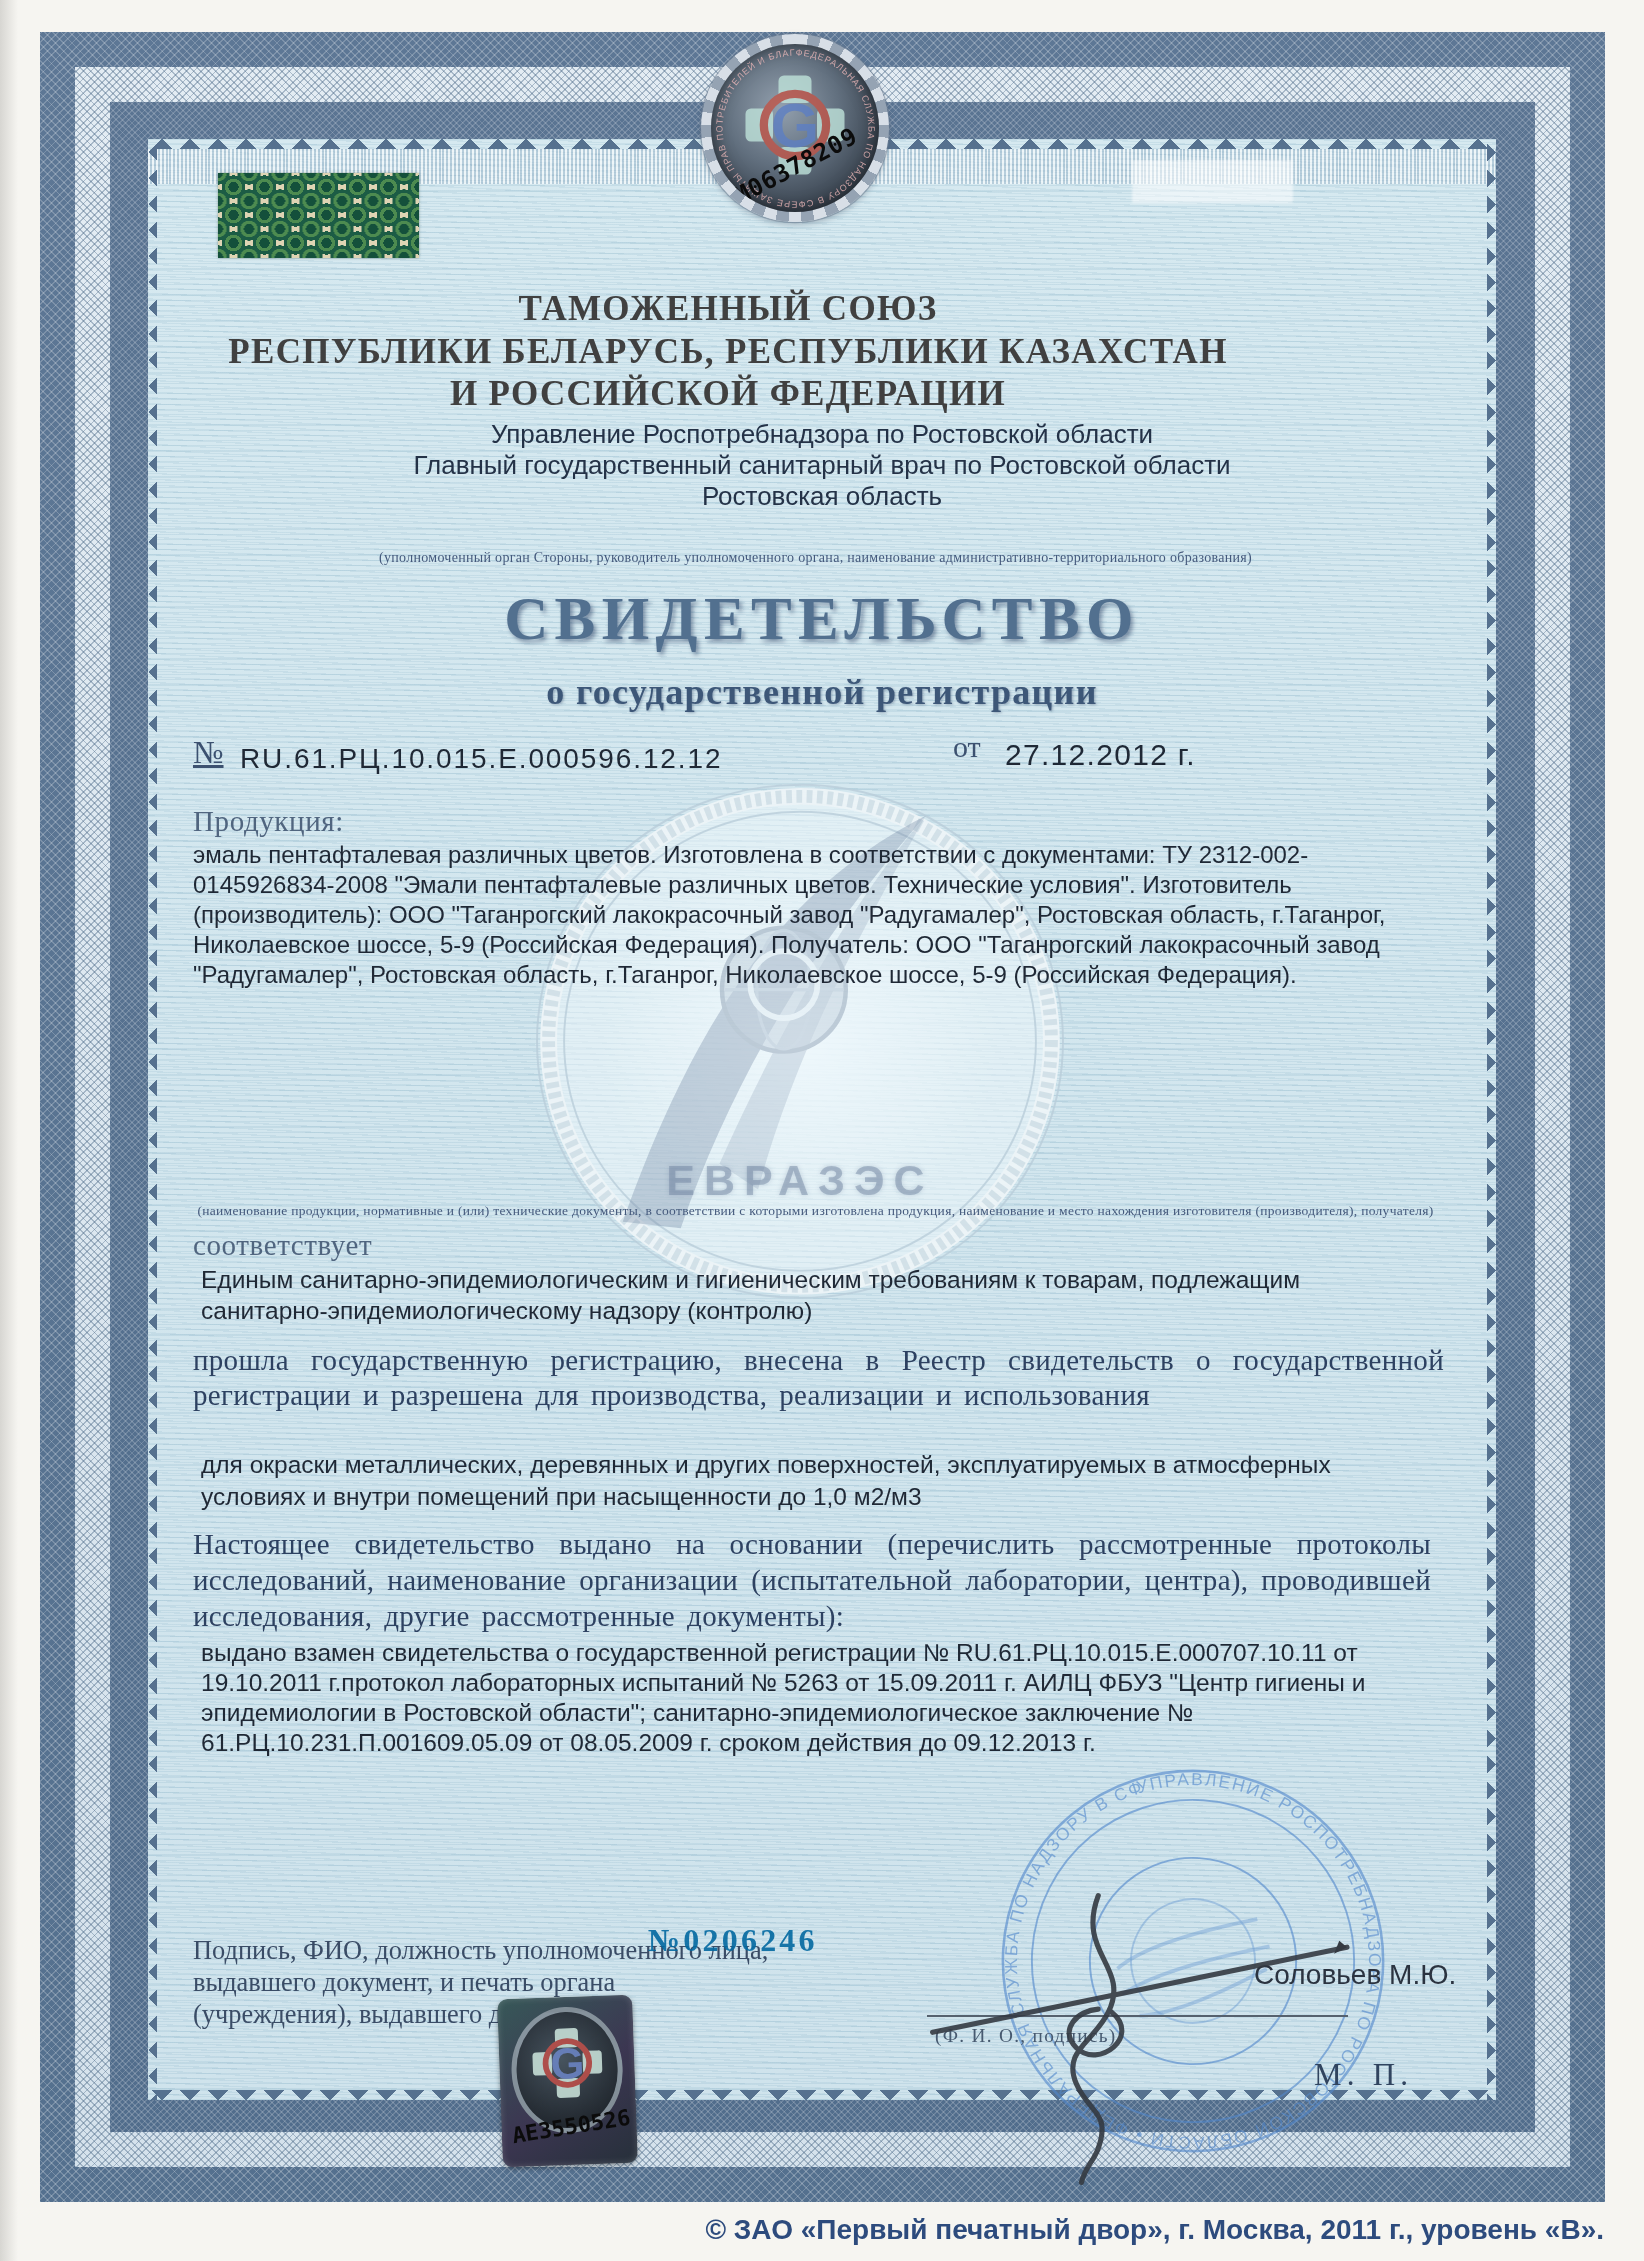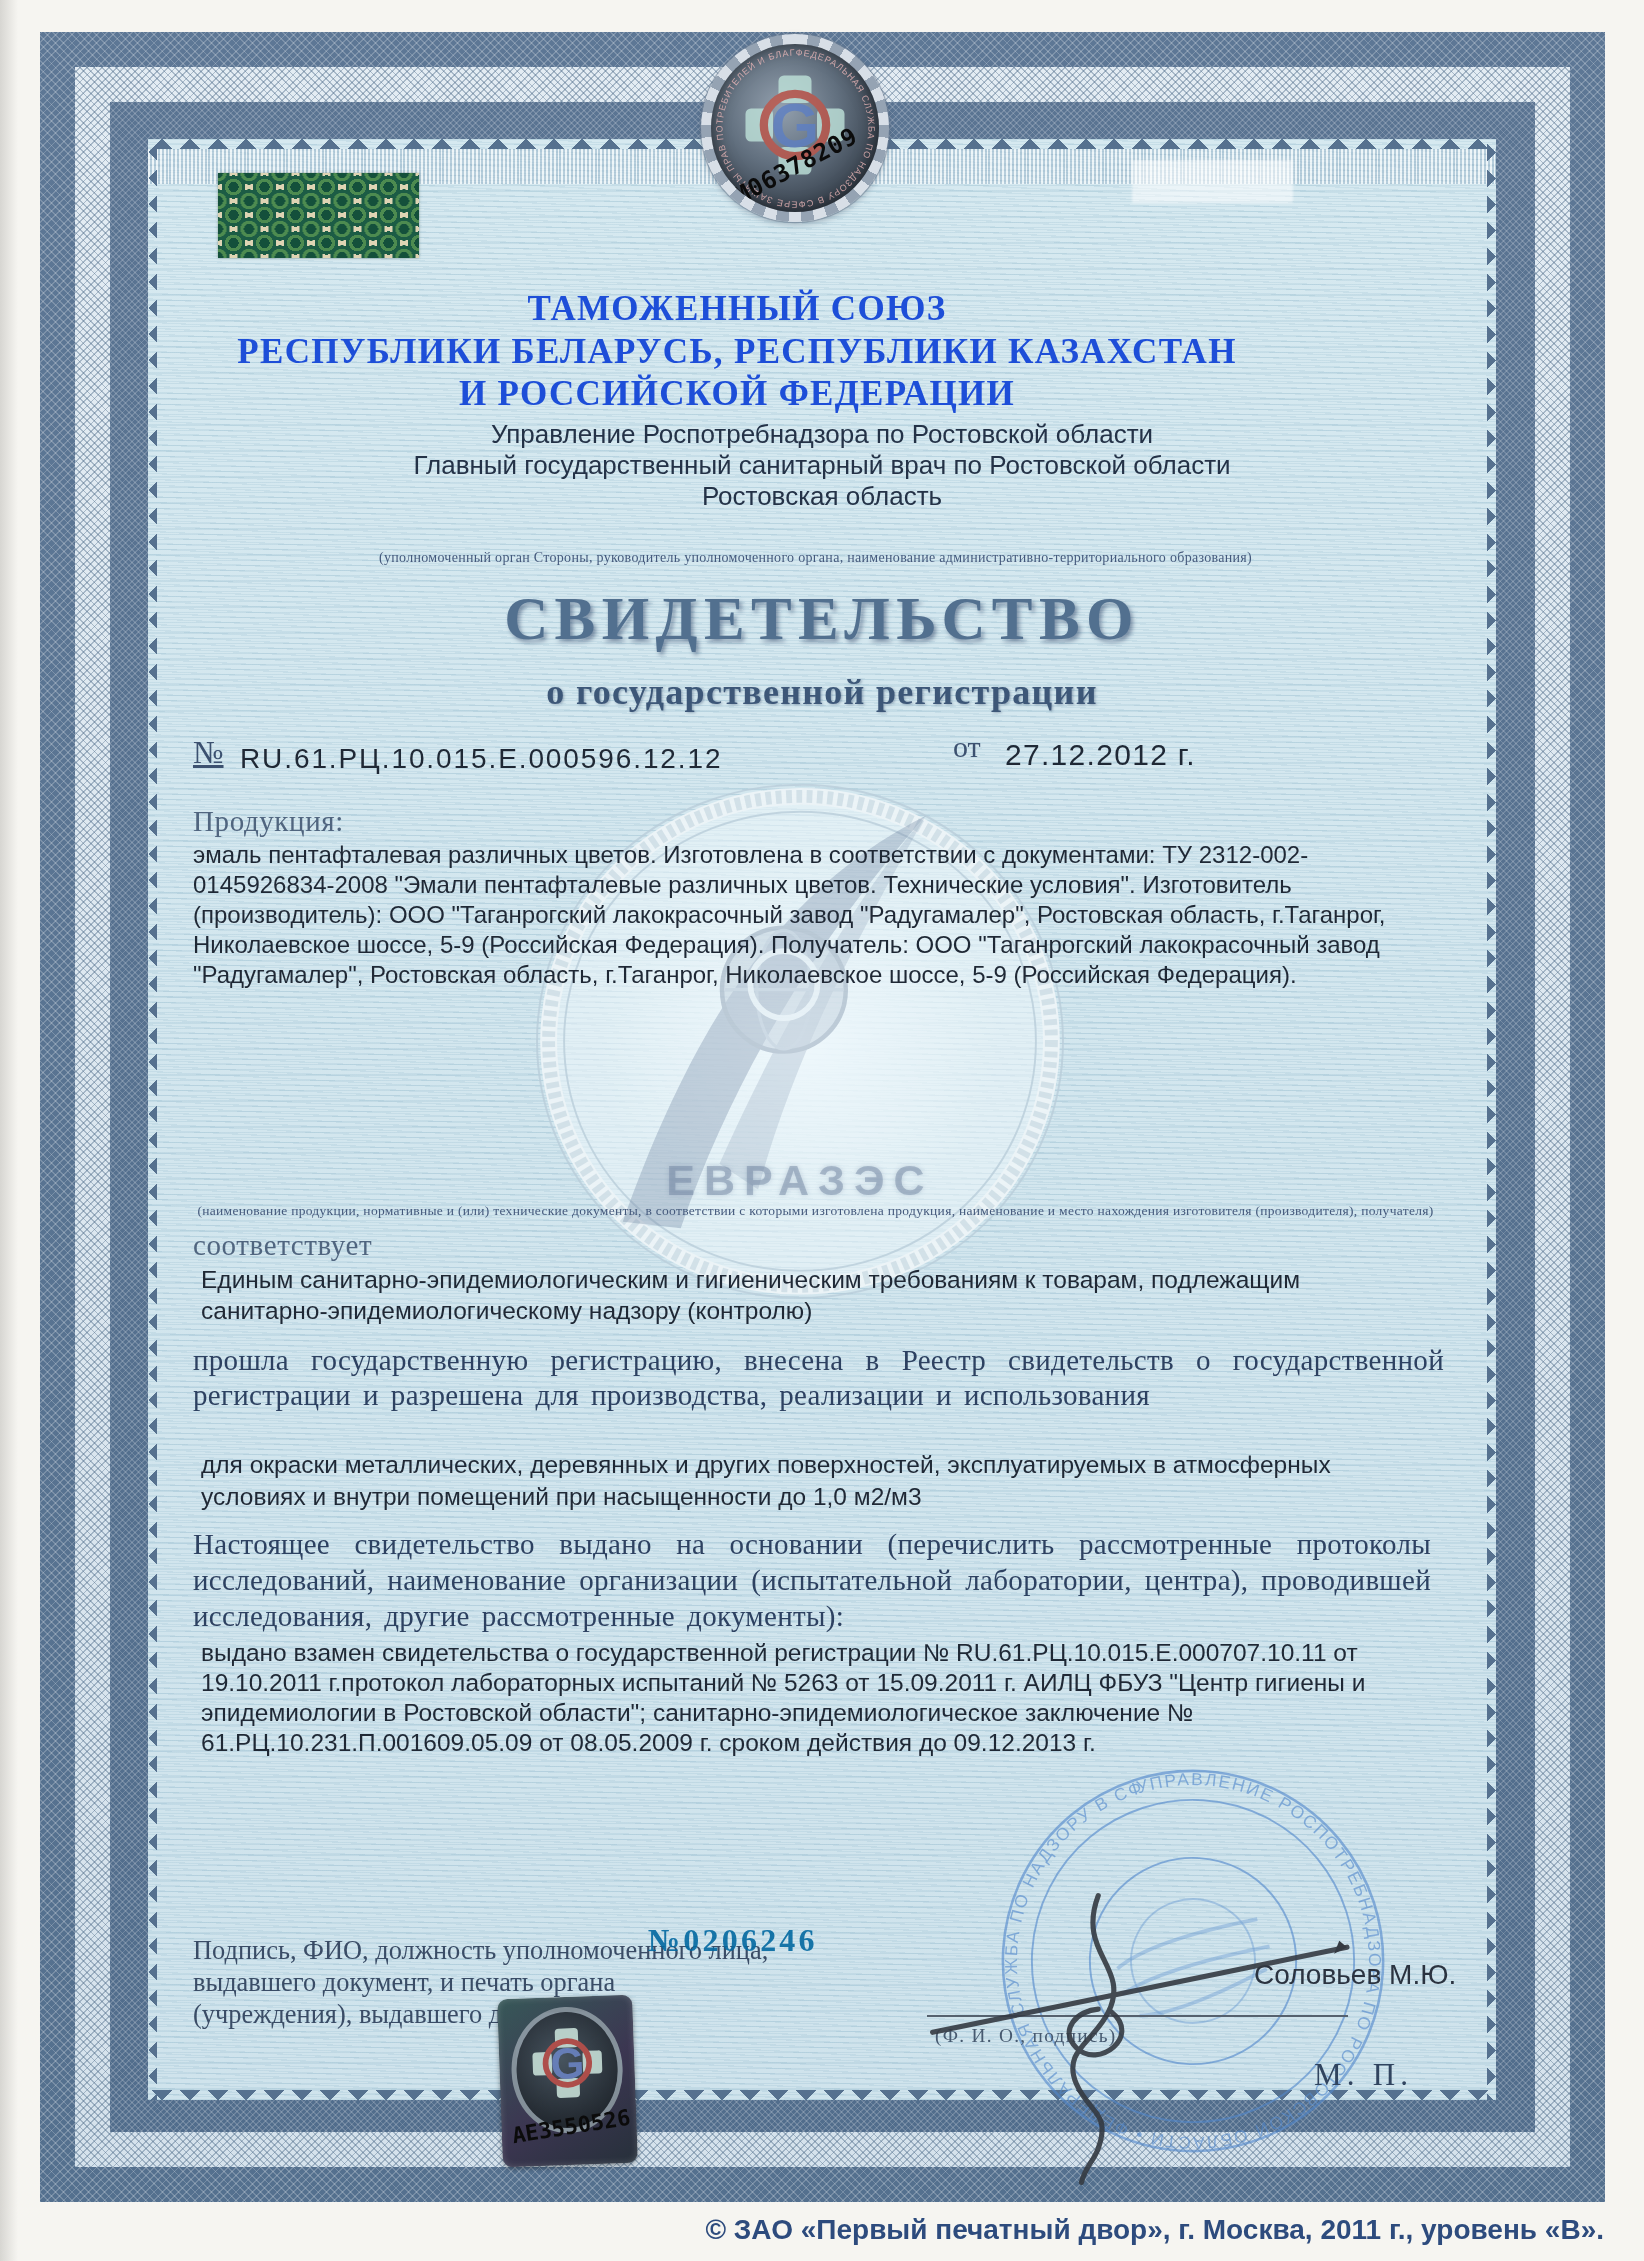--- a/index.html
+++ b/index.html
@@ -65,22 +65,22 @@
         background:linear-gradient(145deg,rgba(95,190,175,.30),rgba(115,80,160,.28) 55%,rgba(40,60,80,.25)),#262c33;
         box-shadow:0 1.9px 5.8px rgba(0,0,0,.4),inset 0 0 7.7px rgba(255,255,255,.18);}
   .sticker-oval{position:absolute;left:11.6px;top:10.3px;right:11.6px;bottom:32px;border-radius:50%;
         border:5.8px solid rgba(210,226,236,.55);
         background:radial-gradient(circle at 45% 40%,#47545f,#20262d 78%);}
   .sticker-num{position:absolute;left:10.3px;bottom:26px;transform:rotate(-7deg);
         font-family:"DejaVu Sans Mono",monospace;font-weight:bold;font-size:22px;color:#0b0b0b;}
   .g-emblem{position:absolute;left:50%;top:44%;transform:translate(-50%,-50%);}
   
   .abs{position:absolute;}
-  .hdr{left:148px;width:1160px;text-align:center;font-weight:bold;color:#1d4ed8;
-        font-size:35px;letter-spacing:1.3px;padding-left:9px;}
+  .hdr{left:148px;width:1160px;text-align:center;font-weight:bold;color:#404040;
+        font-size:35px;letter-spacing:1.3px;}
   .auth{left:148px;width:1348px;text-align:center;color:#243247;
         font-family:"Liberation Sans","DejaVu Sans",sans-serif;font-size:26px;}
   .cap{color:#44597c;font-size:14px;text-align:center;left:193px;width:1245px;letter-spacing:0.3px;}
   .title{left:148px;width:1348px;text-align:center;font-weight:bold;font-size:61px;letter-spacing:6.4px;
         color:#52708f;text-shadow:2.6px 3.2px 4.5px rgba(40,60,95,.5);}
   .subtitle{left:148px;width:1348px;text-align:center;font-weight:bold;font-size:36px;letter-spacing:1.3px;
         color:#3d5778;text-shadow:1.3px 1.3px 2.6px rgba(40,60,95,.35);}
   .serif-label{font-size:29px;color:#50657f;letter-spacing:0.6px;}
   .typed{font-family:"Liberation Sans","DejaVu Sans",sans-serif;color:#1f2835;}
   .serif-par{font-size:29px;color:#2d4161;text-align:justify;word-spacing:4.5px;letter-spacing:0.3px;}

